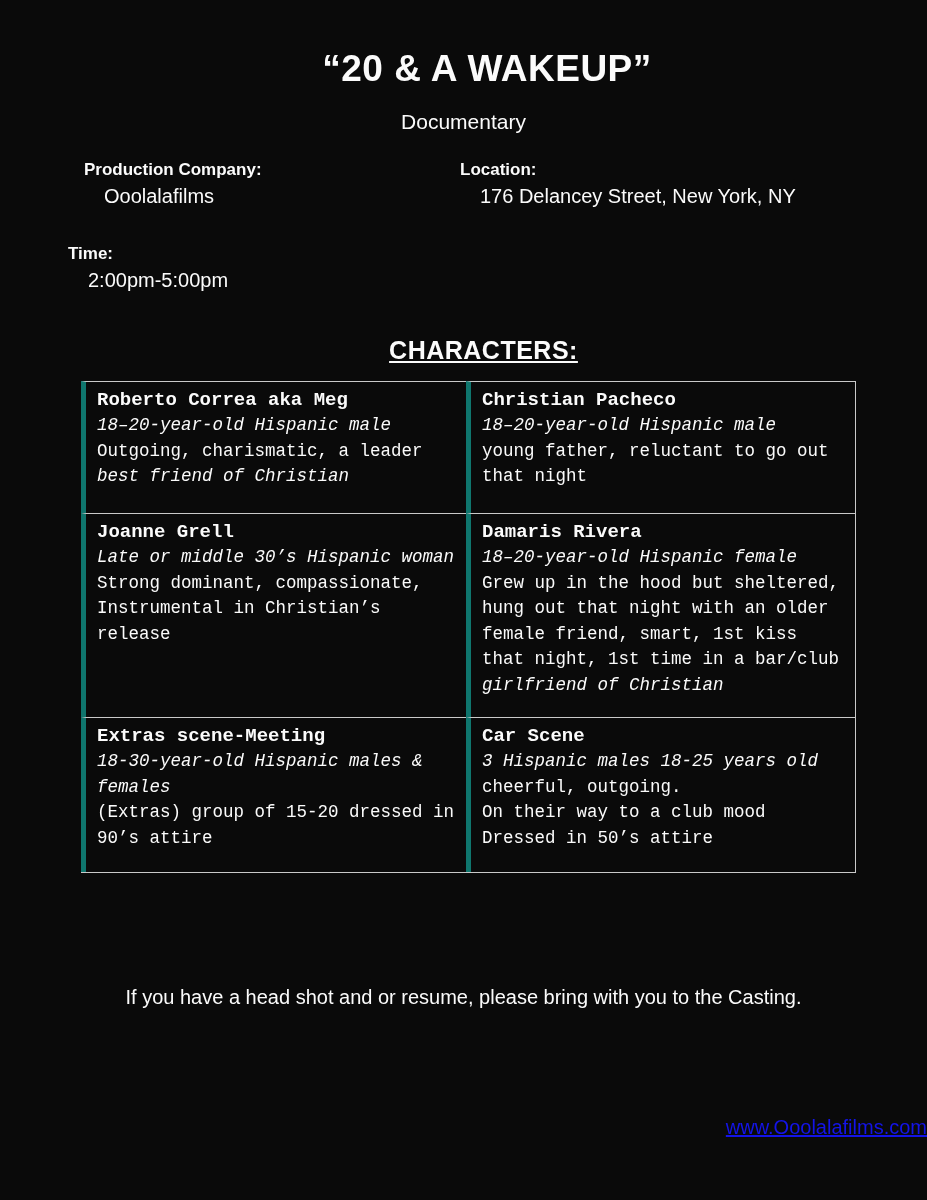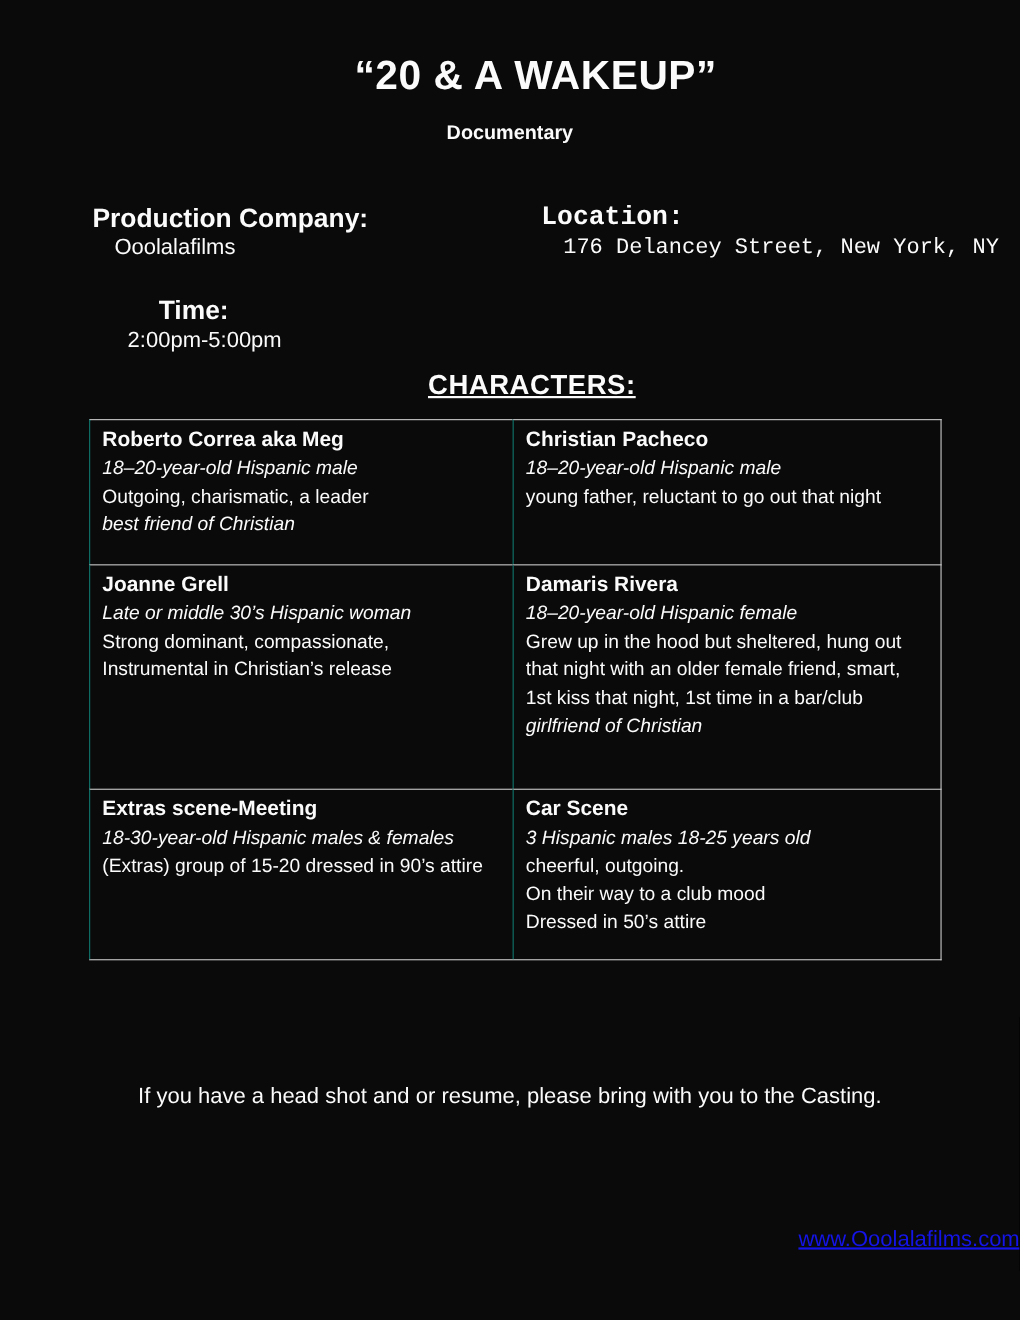--- a/index.html
+++ b/index.html
@@ -20,29 +20,28 @@
     top: 48px;
     font-size: 37px;
     font-weight: bold;
     letter-spacing: 0.5px;
     padding-left: 47px;
   }
   .subtitle {
     position: absolute;
     left: 0; right: 0;
     top: 110px;
-    font-size: 18px;
-    font-weight: bold;
+    font-size: 21px;
   }
 
-  .info-label { font-weight: bold; font-size: 24px; line-height: 27px; margin-top: 29px; }
+  .info-label { font-weight: bold; font-size: 17px; line-height: 27px; }
   .info-value { font-size: 20px; line-height: 27px; margin-left: 20px; }
   .info-left  { position: absolute; left: 84px;  top: 156px; }
-  .info-right { position: absolute; left: 492px; top: 156px; font-family: Liberation Mono, monospace; }
-  .info-time  { position: absolute; left: 96px;  top: 240px; text-align: center; }
+  .info-right { position: absolute; left: 460px; top: 156px; }
+  .info-time  { position: absolute; left: 68px;  top: 240px; }
 
   .characters-heading {
     position: absolute;
     left: 0; right: 0;
     top: 336px;
     font-size: 25px;
     font-weight: bold;
     text-decoration: underline;
     letter-spacing: 0.5px;
     padding-left: 40px;
@@ -54,27 +53,28 @@
     top: 381px;
     width: 775px;
     display: grid;
     grid-template-columns: 385px 390px;
     grid-template-rows: 132px 204px 155px;
     border-right: 1px solid #c9c9c9;
     border-bottom: 1px solid #c9c9c9;
     box-sizing: border-box;
   }
   .char-cell {
-    border-left: 1px solid #0f766e;
+    border-left: 5px solid #0f766e;
     border-top: 1px solid #c9c9c9;
     padding: 5px 10px 5px 11px;
     box-sizing: border-box;
     overflow: hidden;
     font-size: 17.5px;
     line-height: 25.5px;
+    font-family: Liberation Mono, monospace;
   }
   .char-title { font-weight: bold; font-size: 19px; line-height: 26px; }
   .line-italic { font-style: italic; }
   .line-normal { font-style: normal; }
 
   .note {
     position: absolute;
     left: 0; right: 0;
     top: 986px;
     font-size: 20px;

